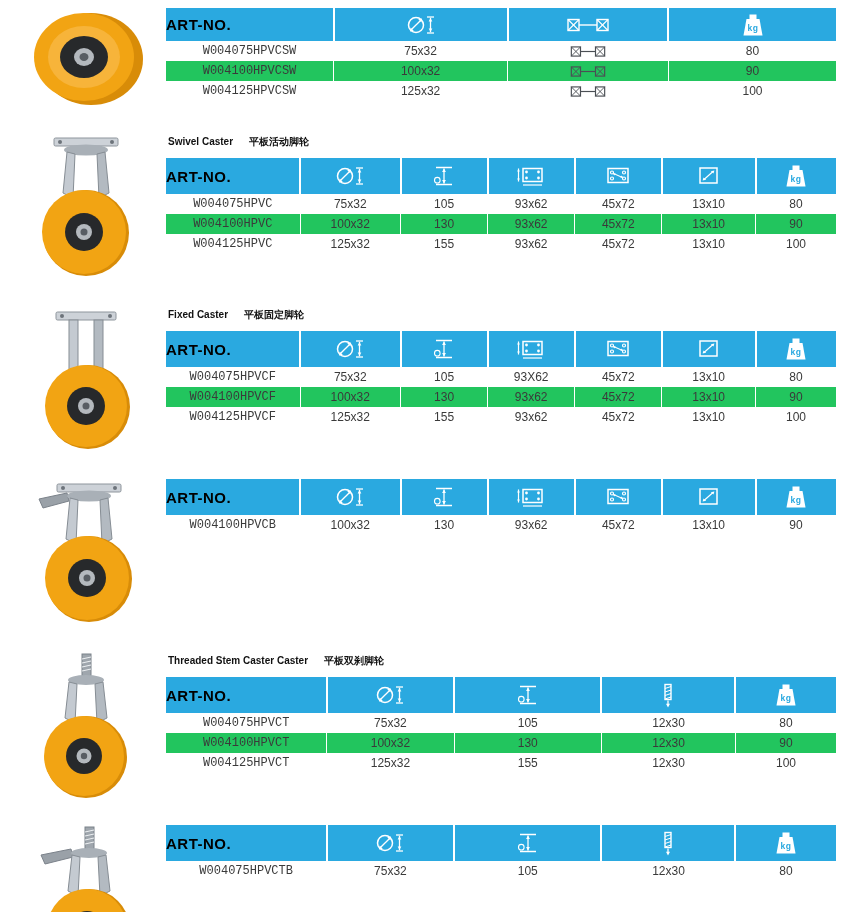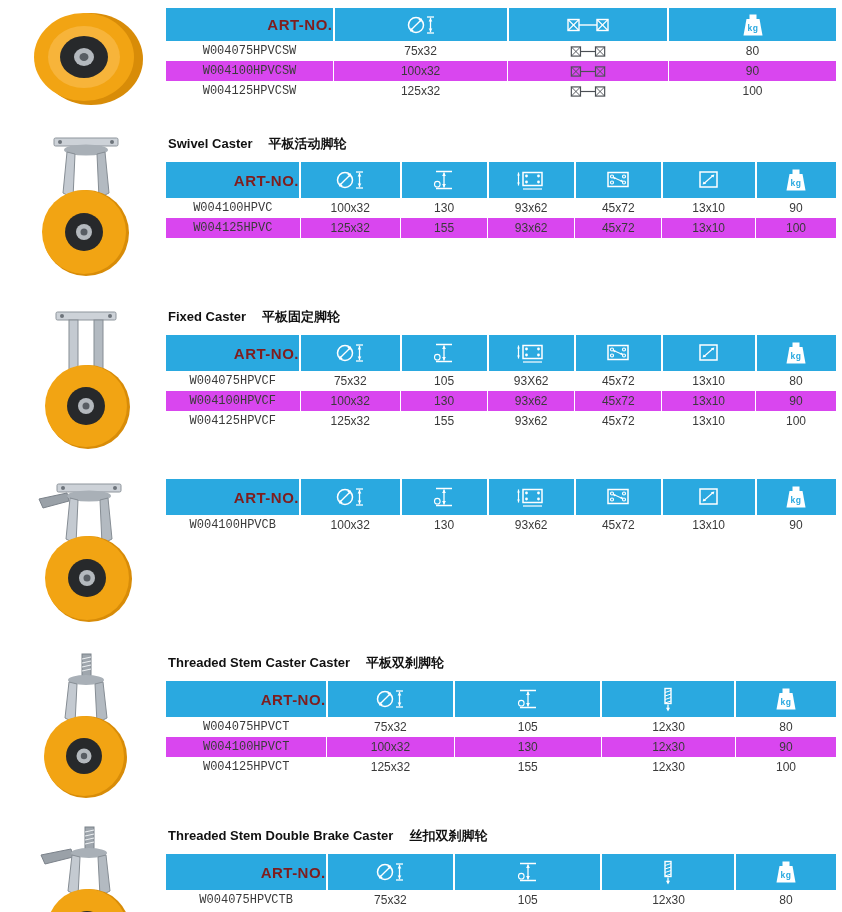--- a/index.html
+++ b/index.html
@@ -5,35 +5,35 @@
   * { margin:0; padding:0; box-sizing:border-box; }
   html,body { background:#ffffff; }
   body {
     width:842px; height:912px; overflow:hidden;
     font-family:"Liberation Sans", sans-serif;
     padding:8px 4px 0 6px;
   }
   .section { display:flex; margin-bottom:25px; }
   .img-col { width:160px; min-width:160px; display:flex; align-items:center; justify-content:center; }
   .tbl-col { flex:1; padding-right:2px; }
-  .sec-title { font-size:13px; font-weight:bold; color:#111; margin:2px 0 9px 2px; }
+  .sec-title { font-size:10px; font-weight:bold; color:#111; margin:2px 0 9px 2px; }
   .sec-title .t-zh { margin-left:16px; }
   table { width:100%; border-collapse:collapse; table-layout:fixed; }
   th {
-    background:#2aa9e0; color:#7f1d1d; height:36px; text-align:right;
+    background:#2aa9e0; color:#000000; height:36px; text-align:left;
     vertical-align:middle; border-left:2px solid #fff; font-size:15px;
     font-weight:bold; letter-spacing:0.5px;
   }
   th:first-child { border-left:none; }
   td {
     height:20px; font-size:12px; text-align:center; vertical-align:middle;
     color:#3a3a3a; border-left:1px solid #fff;
   }
   td:first-child { border-left:none;font-family:Liberation Mono, monospace; }
-  tbody tr:nth-child(2) td { background:#d946ef; }
+  tbody tr:nth-child(2) td { background:#22c55e; }
   tbody tr:nth-child(1) td, tbody tr:nth-child(3) td { background:#ffffff; }
   table.compact th { height:33px; }
   th svg, td svg { display:block; margin:0 auto; }
 </style>
 </head>
 <body>
 
 <div class="section">
   <div class="img-col">
     <svg width="132" height="100" viewBox="0 0 132 100">
@@ -235,20 +235,29 @@
             <th>
               <svg width="24" height="26" viewBox="0 0 24 26">
                 <rect x="8.5" y="2.5" width="7" height="4.5" fill="#ffffff"></rect>
                 <path d="M5.5 7 L18.5 7 L21.5 23.5 L2.5 23.5 Z" fill="#ffffff"></path>
                 <text x="12" y="19" text-anchor="middle" font-size="8.5" font-weight="bold" fill="#2aa9e0" font-family="Liberation Sans, sans-serif">kg</text>
               </svg>
             </th>
           </tr>
         </thead>
         <tbody>
+          <tr>
+            <td>W004075HPVC</td>
+            <td>75x32</td>
+            <td>105</td>
+            <td>93x62</td>
+            <td>45x72</td>
+            <td>13x10</td>
+            <td>80</td>
+          </tr>
           <tr>
             <td>W004100HPVC</td>
             <td>100x32</td>
             <td>130</td>
             <td>93x62</td>
             <td>45x72</td>
             <td>13x10</td>
             <td>90</td>
           </tr>
           <tr>
@@ -622,23 +631,20 @@
       <path d="M45 30 L41 66 L51 71 L53 32 Z" fill="#c4cad1" stroke="#868d94" stroke-width="1"></path>
       <path d="M79 30 L83 66 L73 71 L71 32 Z" fill="#b3bac1" stroke="#868d94" stroke-width="1"></path>
       <circle cx="62" cy="105" r="41" fill="#d88c08"></circle>
       <circle cx="60" cy="104" r="40" fill="#f2a413"></circle>
       <circle cx="60" cy="104" r="18" fill="#27292b"></circle>
       <circle cx="60" cy="104" r="7.5" fill="#b4b9be"></circle>
       <circle cx="60" cy="104" r="3.2" fill="#585d63"></circle>
     </svg>
   </div>
   <div class="tbl-col">
-    <div class="sec-title">
-      <span class="t-en">Threaded Stem Double Brake Caster</span><span class="t-zh">丝扣双刹脚轮</span>
-    </div>
     <table>
         <colgroup>
           <col style="width: 24%;">
           <col style="width: 19%;">
           <col style="width: 22%;">
           <col style="width: 20%;">
           <col style="width: 15%;">
         </colgroup>
         <thead>
           <tr>

